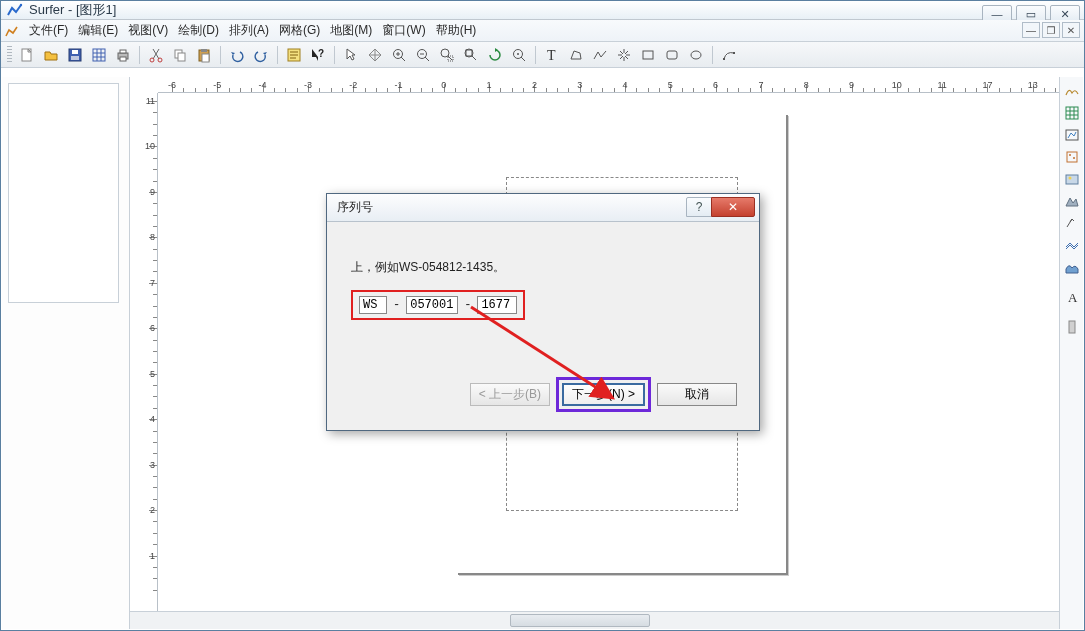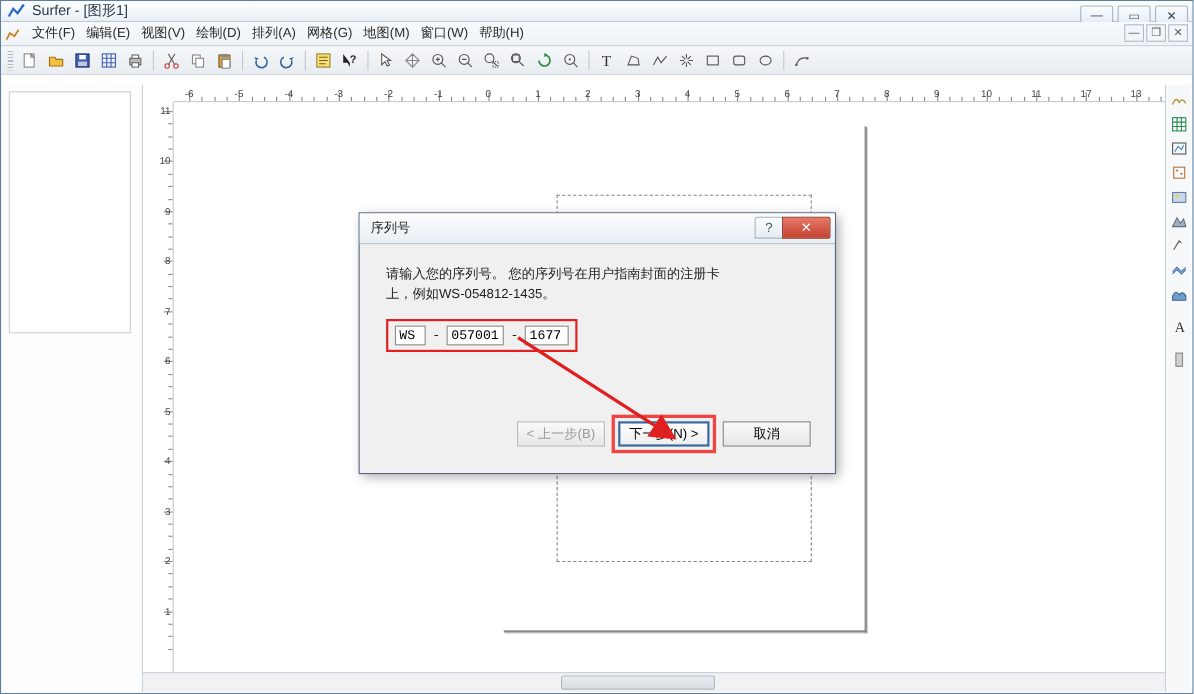--- a/index.html
+++ b/index.html
@@ -271,21 +271,21 @@
   font-size: 12px;
   display: inline-flex; align-items: center; justify-content: center;
   padding: 0 8px;
 }
 .dlg-btn.disabled {
   color: #999;
   border-color: #bbb;
   margin-left: 27px;
 }
 .next-wrap {
-  border: 3px solid #ef4444;
+  border: 3px solid #6d28d9;
   padding: 3px;
   display: inline-flex;
 }
 .dlg-btn.next {
   border: 2px solid #3a6aa0;
   background: linear-gradient(#fefefe,#eee);
 }
 
 
 .arrow {
@@ -771,21 +771,21 @@
       <div class="help">
           <span>?</span>
         </div>
       <div class="close">
           <span>✕</span>
         </div>
     </div>
   </div>
   <div class="dbody">
     <div class="instruct">
-      <span>请输入您的序列号。 您的序列号在用户指南封面的注册卡</span><br>
+      <br>
       <span>上，例如WS-054812-1435。</span>
     </div>
     <div class="serial-row">
       <input class="f1" value="WS" style="">
       <span class="dash">-</span>
       <input class="f2" value="057001" style="">
       <span class="dash">-</span>
       <input class="f3" value="1677" style="">
     </div>
 

